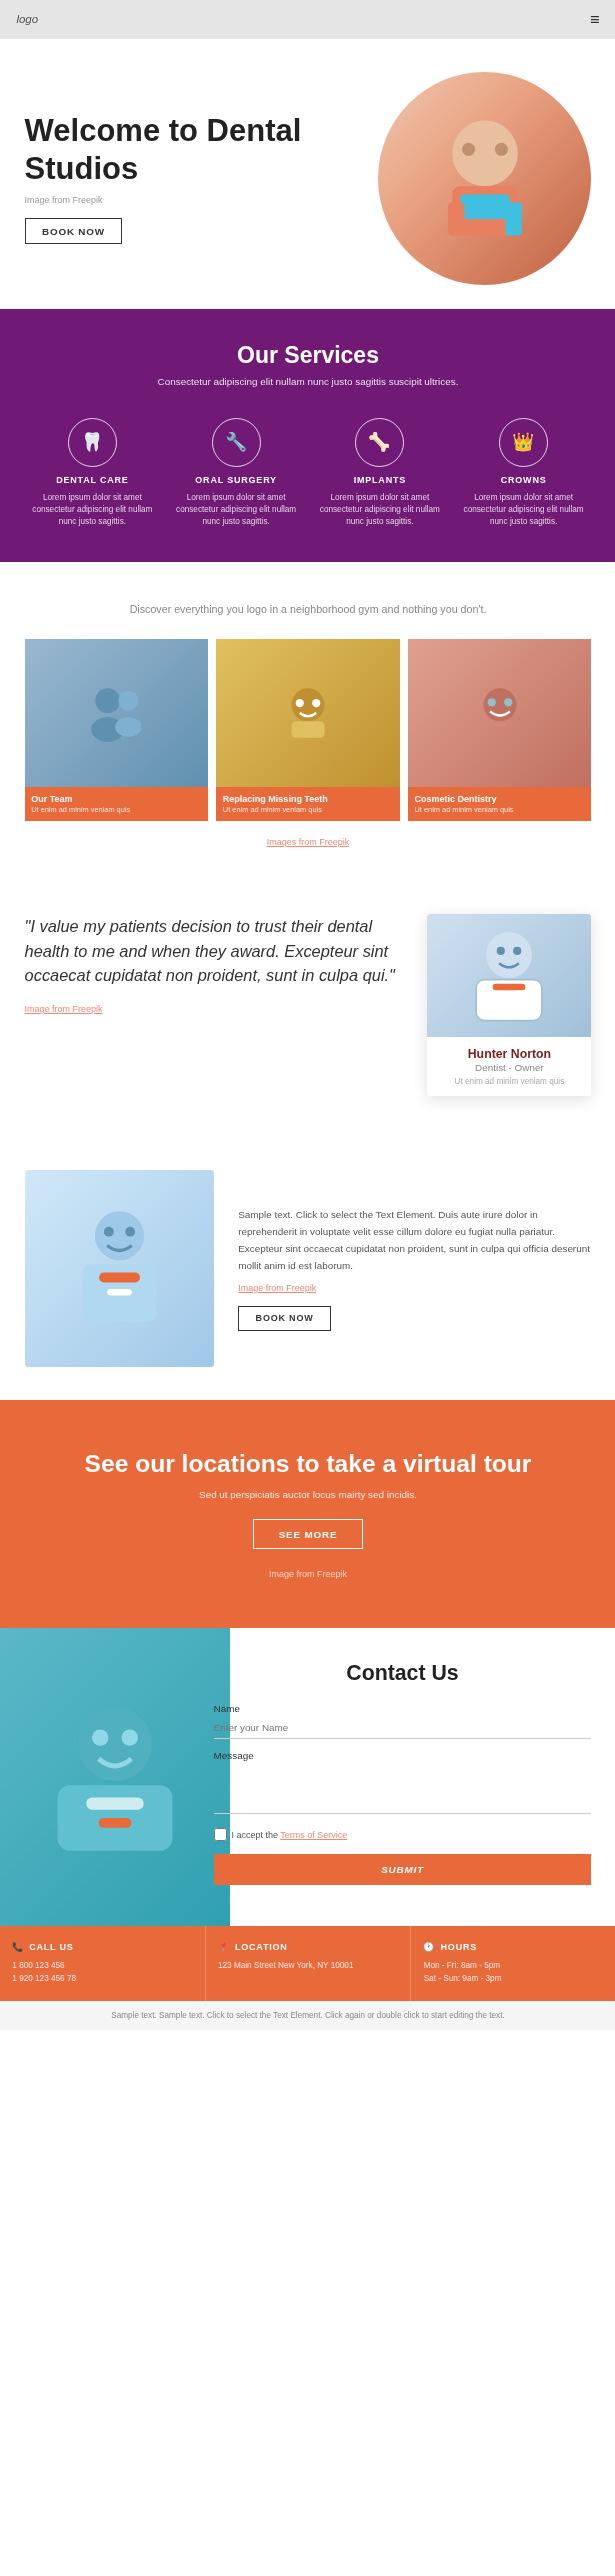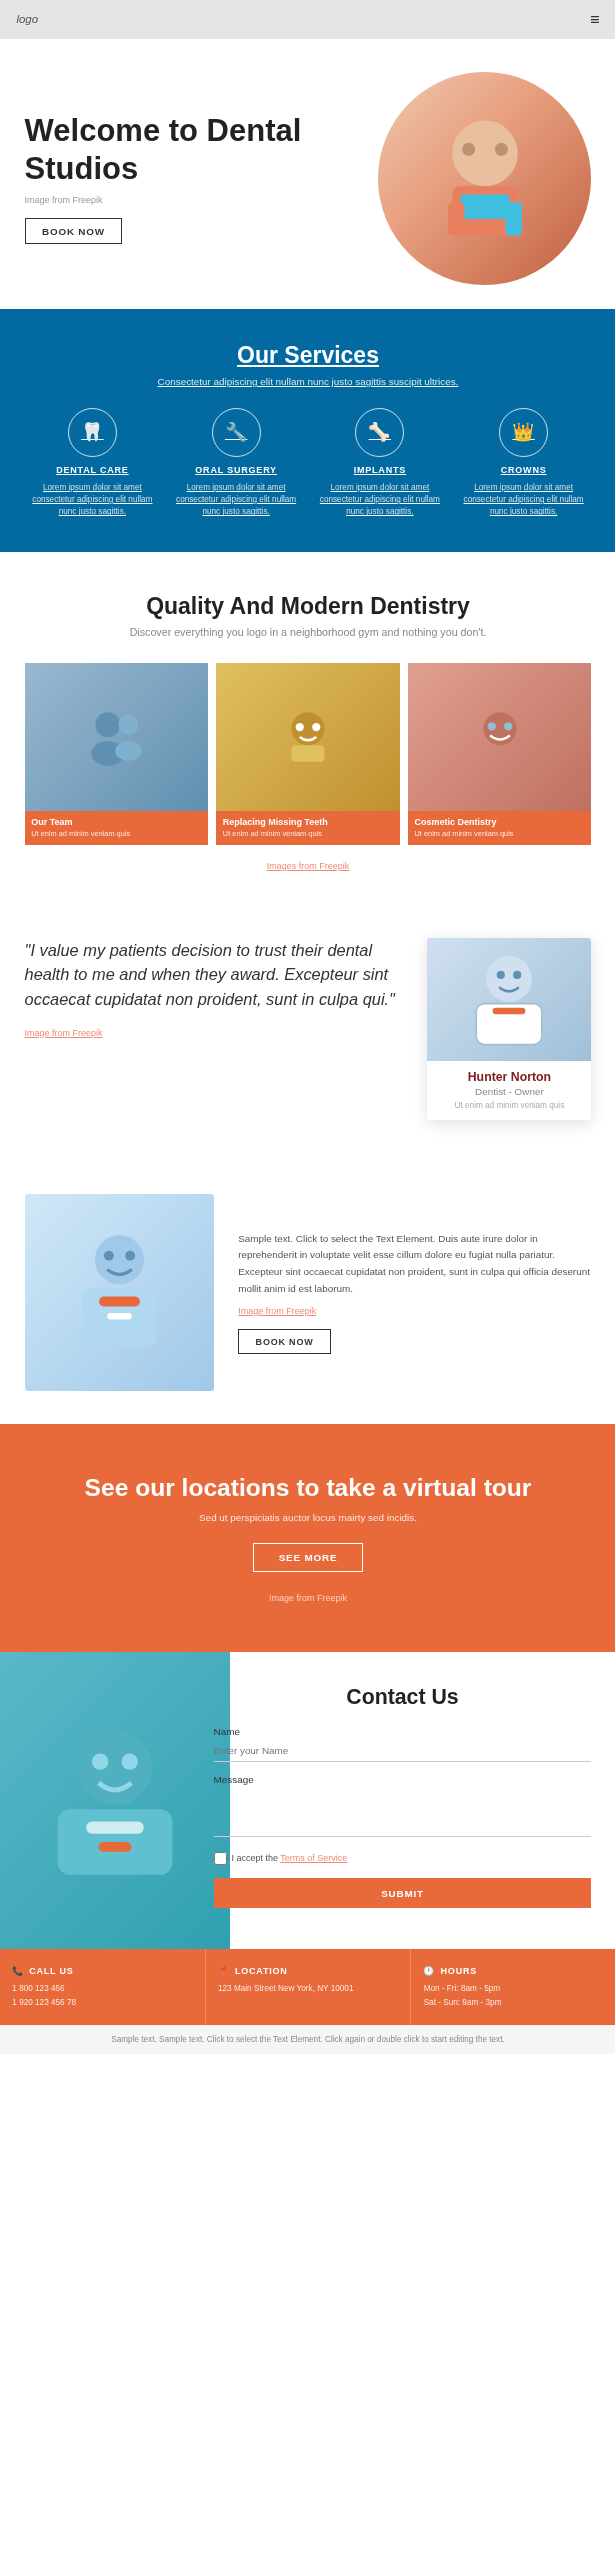--- a/index.html
+++ b/index.html
@@ -67,35 +67,34 @@
       height: 100%;
       background: linear-gradient(135deg, #f0c8b0 0%, #e8a080 40%, #c06040 100%);
       display: flex;
       align-items: center;
       justify-content: center;
       font-size: 49px;
     }
 
     
     .services-section {
-      background: #0369a1;
+      background: #701a75;
       padding: 33px 24.6px;
       color: #fff;
       text-align: center;
-      text-decoration: underline;
     }
     .services-title {
       font-size: 23px;
       font-weight: bold;
       margin-bottom: 6.6px;
     }
     .services-subtitle {
       font-size: 9.9px;
       color: rgba(255,255,255,0.85);
-      margin-bottom: 21px;
+      margin-bottom: 31px;
     }
     .services-grid {
       display: flex;
       justify-content: space-between;
       gap: 8.2px;
     }
     .service-item {
       flex: 1;
       display: flex;
       flex-direction: column;
@@ -403,20 +402,21 @@
     .submit-btn {
       background: #e8693a;
       color: #fff;
       border: none;
       padding: 9.9px 33px;
       font-size: 9.9px;
       font-weight: bold;
       letter-spacing: 0.8px;
       cursor: pointer;
       width: 100%;
+      font-style: italic;
     }
 
     
     .footer-info {
       display: flex;
       background: #e8693a;
     }
     .footer-col {
       flex: 1;
       padding: 16.4px 12.3px;
@@ -507,21 +507,20 @@
     <div class="service-item">
       <div class="service-icon">👑</div>
       <div class="service-name">CROWNS</div>
       <div class="service-desc">Lorem ipsum dolor sit amet consectetur adipiscing elit nullam nunc justo sagittis.</div>
     </div>
 
   </div>
 </section>
 
 <section class="quality-section">
-  <h2 class="quality-title">Quality And Modern Dentistry</h2>
   <p class="quality-subtitle">Discover everything you logo in a neighborhood gym and nothing you don't.</p>
   <div class="quality-grid">
 
     <div class="quality-card">
       <div class="card-placeholder blue">
         <svg width="66" height="66" viewBox="0 0 80 80">
           <circle cx="30" cy="25" r="15" fill="#6090b0"></circle>
           <circle cx="55" cy="25" r="12" fill="#80b0d0"></circle>
           <ellipse cx="30" cy="60" rx="20" ry="15" fill="#6090b0"></ellipse>
           <ellipse cx="55" cy="57" rx="16" ry="12" fill="#80b0d0"></ellipse>

